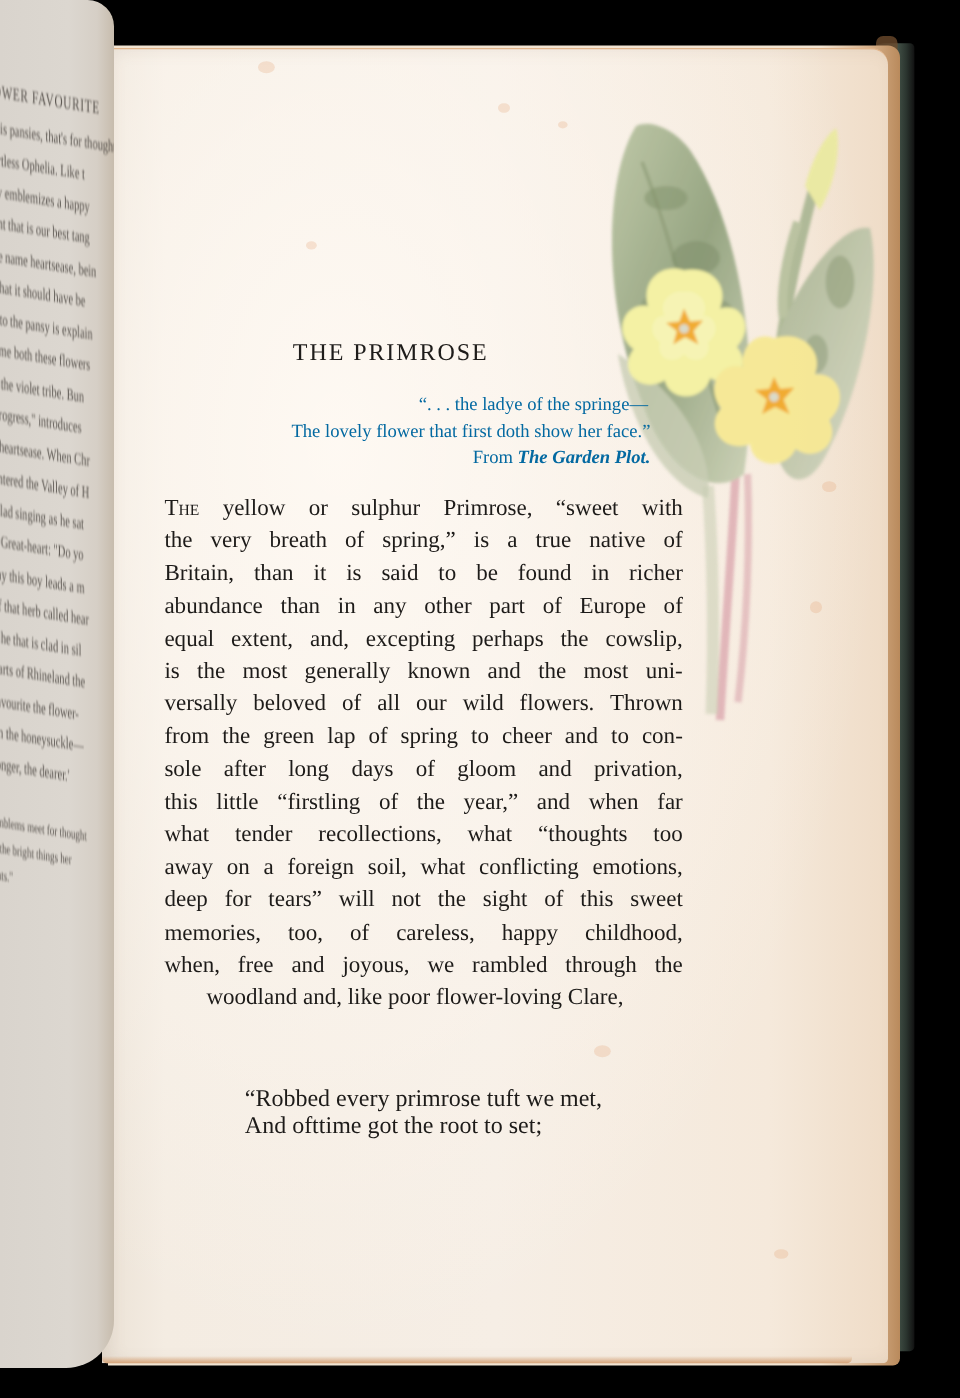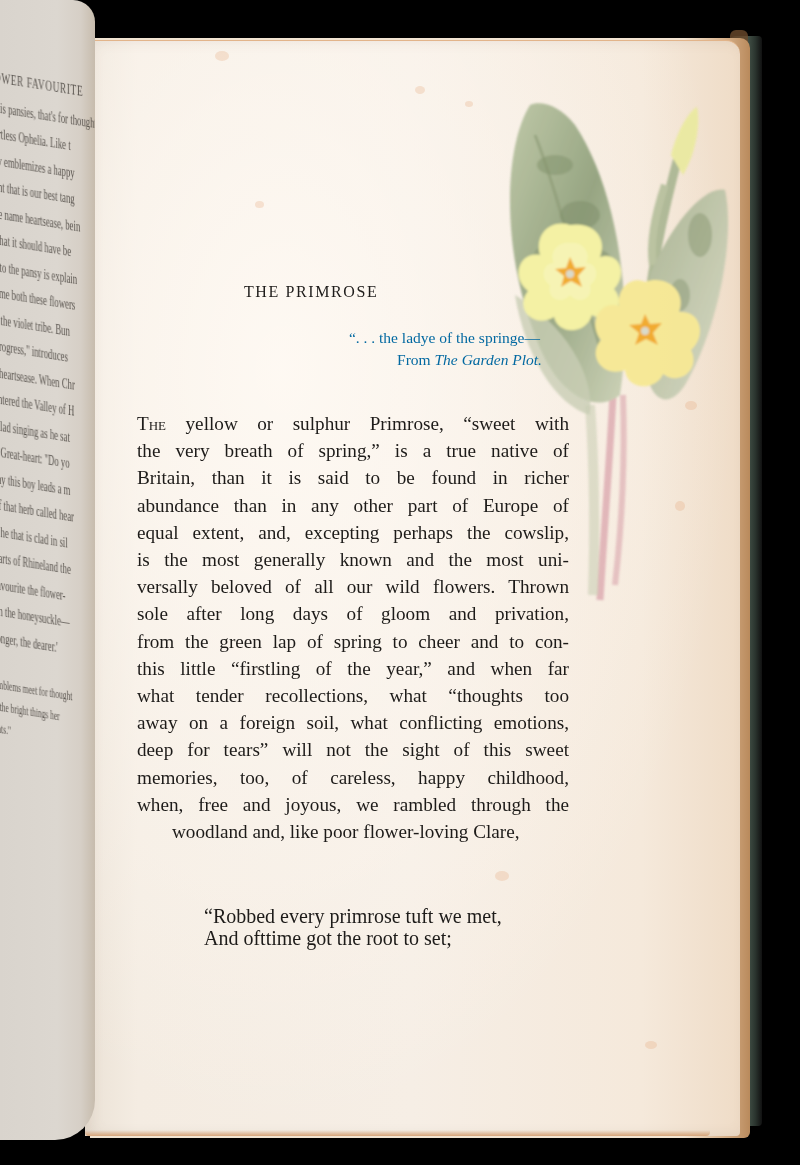--- a/index.html
+++ b/index.html
@@ -60,29 +60,29 @@
     }
     .left-page .left-header {
       font-size: 15px; letter-spacing: 1px; margin-bottom: 4px;
     }
     .left-text .gap { height: 22px; }
     .left-text .small { font-size: 12px; line-height: 22px; }
 
     
     .title {
       position: absolute; left: 244px; top: 283px;
-      font-size: 16px; letter-spacing: 1.6px; color: #1e1c1a;
+      font-size: 20px; letter-spacing: 1.6px; color: #1e1c1a;
     }
     .epigraph {
       position: absolute; left: 150px; top: 327px; width: 392px;
       font-size: 15.5px; line-height: 22px; color: #0369a1; text-align: right;
     }
     .epigraph .ep-line { display: block; }
     .epigraph .ep-first { padding-right: 2px; }
-    .epigraph em { font-style: italic; }
+    .epigraph em { font-style: italic; font-weight: bold; }
 
     .body-text {
       position: absolute; left: 137px; top: 410px; width: 432px;
       font-size: 19.2px; line-height: 27.2px; color: #1d1b19;
     }
     .body-text .line {
       display: block; text-align: justify; text-align-last: justify; white-space: nowrap;
     }
     .body-text .line.last { text-align-last: left; margin-left: 35px; }
     .smallcaps { font-variant: small-caps; margin-top: 26px; }
@@ -195,33 +195,34 @@
       <path d="M0 -16 L5 -6 L17 -7 L8 3 L13 15 L1 9 L-10 15 L-6 3 L-16 -5 L-4 -6 Z" fill="#f0a521"></path>
       <circle cx="0" cy="1" r="4" fill="#d7d9c8"></circle>
     </g>
   </g>
 </svg>
 
 <div class="title">THE PRIMROSE</div>
 
 <div class="epigraph">
   <span class="ep-line ep-first">“. . . the ladye of the springe—</span>
+  <span class="ep-line">The lovely flower that first doth show her face.”</span>
   <span class="ep-line"><span>From </span><em>The Garden Plot.</em></span>
 </div>
 
 <div class="body-text">
   <span class="line"><span class="smallcaps">The</span><span> yellow or sulphur Primrose, “sweet with</span></span>
   <span class="line">the very breath of spring,” is a true native of</span>
   <span class="line">Britain, than it is said to be found in richer</span>
   <span class="line">abundance than in any other part of Europe of</span>
   <span class="line">equal extent, and, excepting perhaps the cowslip,</span>
   <span class="line">is the most generally known and the most uni-</span>
   <span class="line">versally beloved of all our wild flowers.  Thrown</span>
+  <span class="line">from the green lap of spring to cheer and to con-</span>
   <span class="line">sole after long days of gloom and privation,</span>
-  <span class="line">from the green lap of spring to cheer and to con-</span>
   <span class="line">this little “firstling of the year,” and when far</span>
   <span class="line">what tender recollections, what “thoughts too</span>
   <span class="line">away on a foreign soil, what conflicting emotions,</span>
   <span class="line">deep for tears” will not the sight of this sweet</span>
   <span class="line">memories, too, of careless, happy childhood,</span>
   <span class="line">when, free and joyous, we rambled through the</span>
   <span class="line last">woodland and, like poor flower-loving Clare,</span>
 </div>
 
 <div class="verse">

